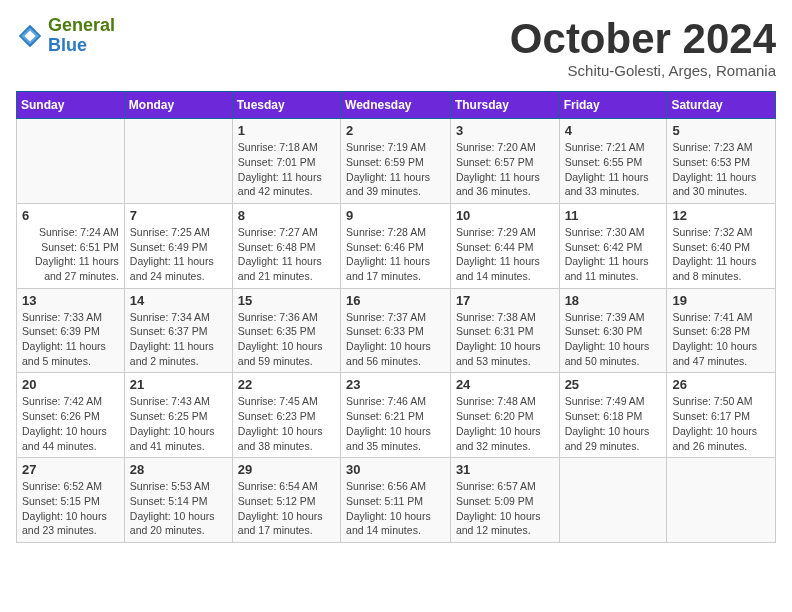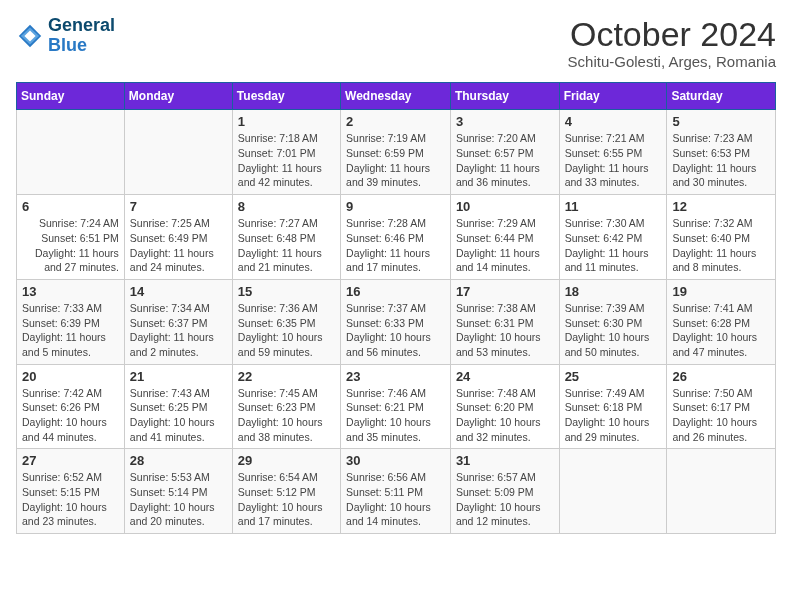--- a/index.html
+++ b/index.html
@@ -19,32 +19,32 @@
     .logo {
       display: flex;
       align-items: center;
       gap: 4px;
     }
     .logo-text {
       font-size: 18px;
       font-weight: bold;
       line-height: 1.1;
     }
-    .logo-text span.general { color: #0c4a6e; }
+    .logo-text span.general { color: #4d7c0f; }
     .logo-text span.blue { color: #2979c5; }
     .logo-icon {
       width: 28px;
       height: 28px;
     }
     .title-block {
       text-align: right;
     }
     .title-block h1 {
-      font-size: 34px;
-      font-weight: normal;
+      font-size: 42px;
+      font-weight: bold;
       color: #333;
       line-height: 1.1;
       text-align: right;
     }
     .title-block h2 {
       font-size: 15px;
       color: #555;
       font-weight: normal;
     }
     table {

